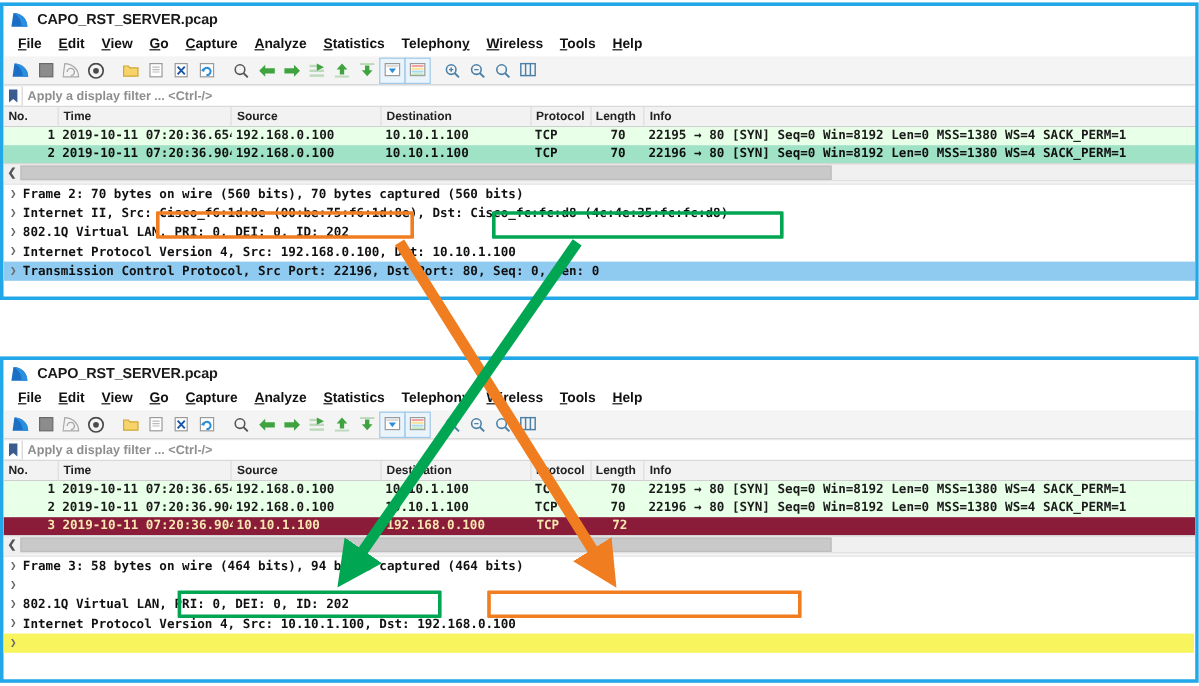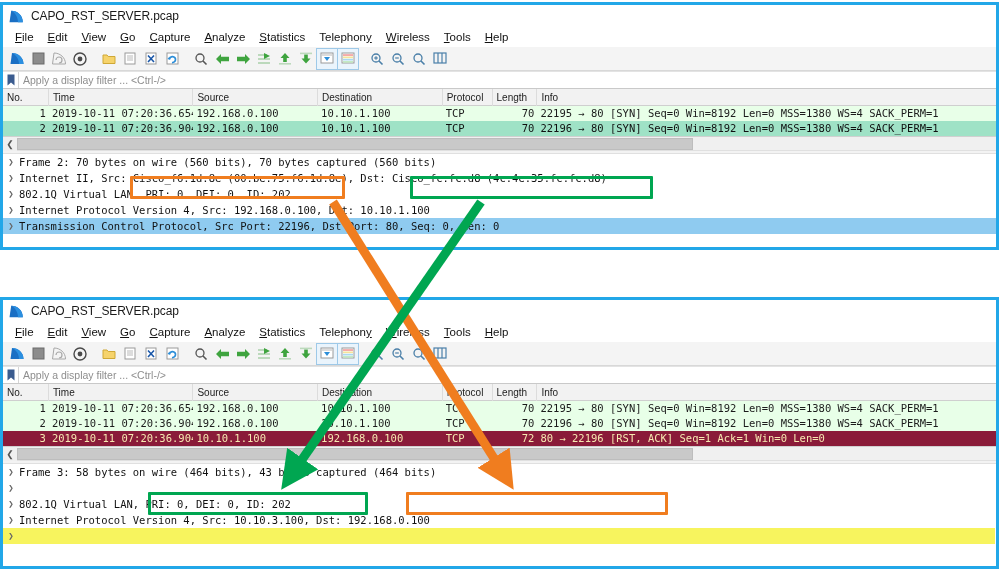--- a/index.html
+++ b/index.html
@@ -11,20 +11,21 @@
     overflow: hidden;
   }
   #root { position: relative; width: 999px; height: 572px; background:#fff; }
 
   
   .ws-window {
     position: absolute;
     border: 3px solid #22a7e8;
     background: #ffffff;
     overflow: hidden;
+    font-weight: bold;
   }
   .ws-inner { position: relative; width: 100%; height: 100%; background:#fff; }
 
   
   .titlebar {
     height: 22px;
     display: flex;
     align-items: center;
     padding-left: 6px;
     background: #ffffff;
@@ -105,21 +106,21 @@
     height: 15px;
     align-items: center;
     white-space: nowrap;
   }
   .pkt-row .c {
     height: 15px; line-height: 15px;
     padding: 0 3px;
     overflow: hidden; white-space: nowrap;
   }
   .c-no   { text-align: right; }
-  .c-len  { text-align: right; }
+  .c-len  { text-align: center; }
 
   .row-green   { background: #e8ffe8; color: #1b1b1b; }
   .row-sel     { background: #9fe2c6; color: #101010; }
   .row-rst     { background: #8a1b39; color: #f7e7b0; }
 
   
   .hscroll {
     height: 14px;
     background: #f0f0f0;
     border-top: 1px solid #d0d0d0;
@@ -613,45 +614,44 @@
           <div class="c c-len" style="width:45px">70</div>
           <div class="c" style="width:460px">22196 → 80 [SYN] Seq=0 Win=8192 Len=0 MSS=1380 WS=4 SACK_PERM=1</div>
         </div>
         <div class="pkt-row row-rst">
           <div class="c c-no" style="width:46px">3</div>
           <div class="c" style="width:145px">2019-10-11 07:20:36.904997</div>
           <div class="c" style="width:125px">10.10.1.100</div>
           <div class="c" style="width:125px">192.168.0.100</div>
           <div class="c" style="width:50px">TCP</div>
           <div class="c c-len" style="width:45px">72</div>
-          <div class="c" style="width:460px">80 → 22196 [RST, ACK] Seq=1 Ack=1 Win=0 Len=0</div>
         </div>
       </div>
 
       <div class="hscroll">
         <div class="arrow-l">❮</div>
         <div class="thumb" style="width:676px"></div>
       </div>
       <div class="splitter"></div>
 
       <div class="detail">
         <div class="dline">
           <span class="twisty">❯</span>
-          <span class="dtext">Frame 3: 58 bytes on wire (464 bits), 43 bytes captured (464 bits)</span>
+          <span class="dtext">Frame 3: 58 bytes on wire (464 bits), 94 bytes captured (464 bits)</span>
         </div>
         <div class="dline">
           <span class="twisty">❯</span>
         </div>
         <div class="dline">
           <span class="twisty">❯</span>
           <span class="dtext">802.1Q Virtual LAN, PRI: 0, DEI: 0, ID: 202</span>
         </div>
         <div class="dline">
           <span class="twisty">❯</span>
-          <span class="dtext">Internet Protocol Version 4, Src: 10.10.3.100, Dst: 192.168.0.100</span>
+          <span class="dtext">Internet Protocol Version 4, Src: 10.10.1.100, Dst: 192.168.0.100</span>
         </div>
         <div class="dline sel-yellow" style="width:992px">
           <span class="twisty">❯</span>
         </div>
       </div>
 
     </div>
   </div>
 
   <div class="annbox orange" id="box-0" style="left: 130px; top: 176px; width: 215px; height: 23px; border-color: rgb(240, 125, 31);"></div>

